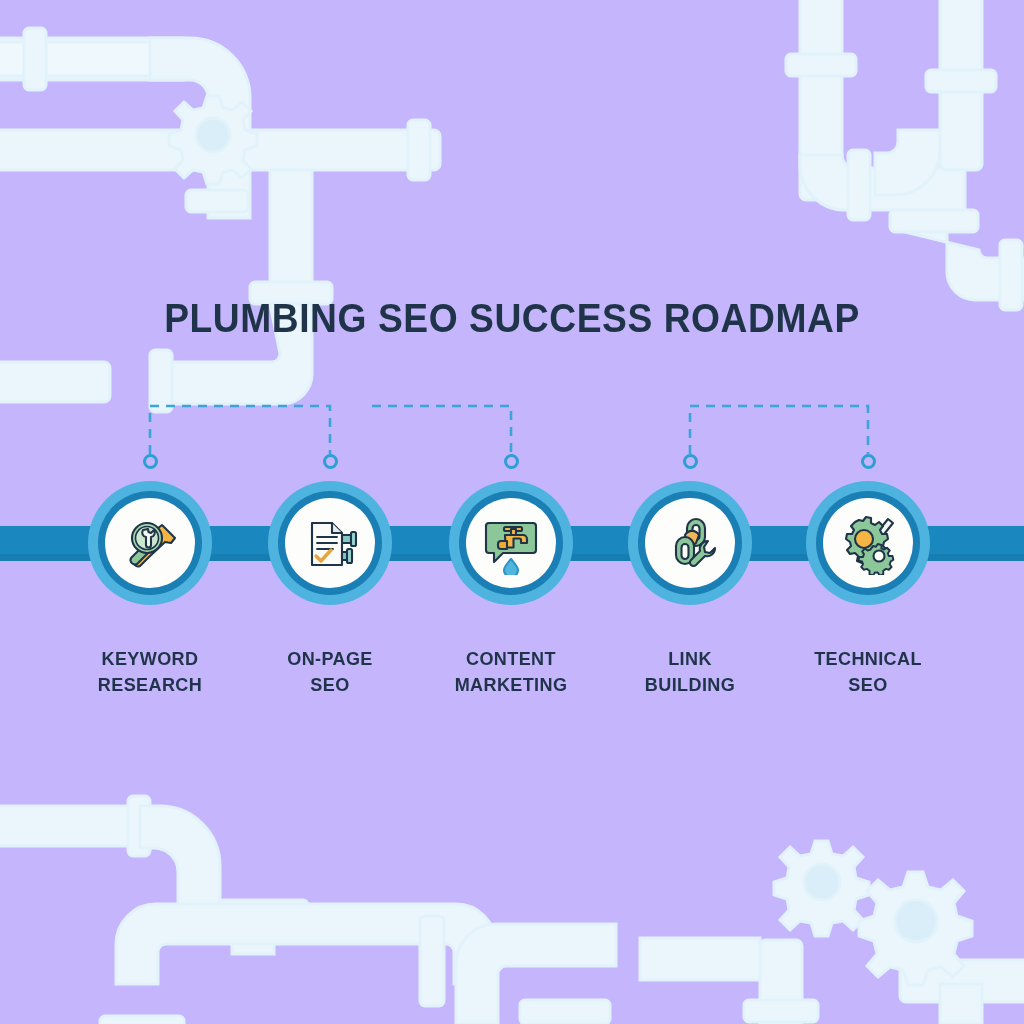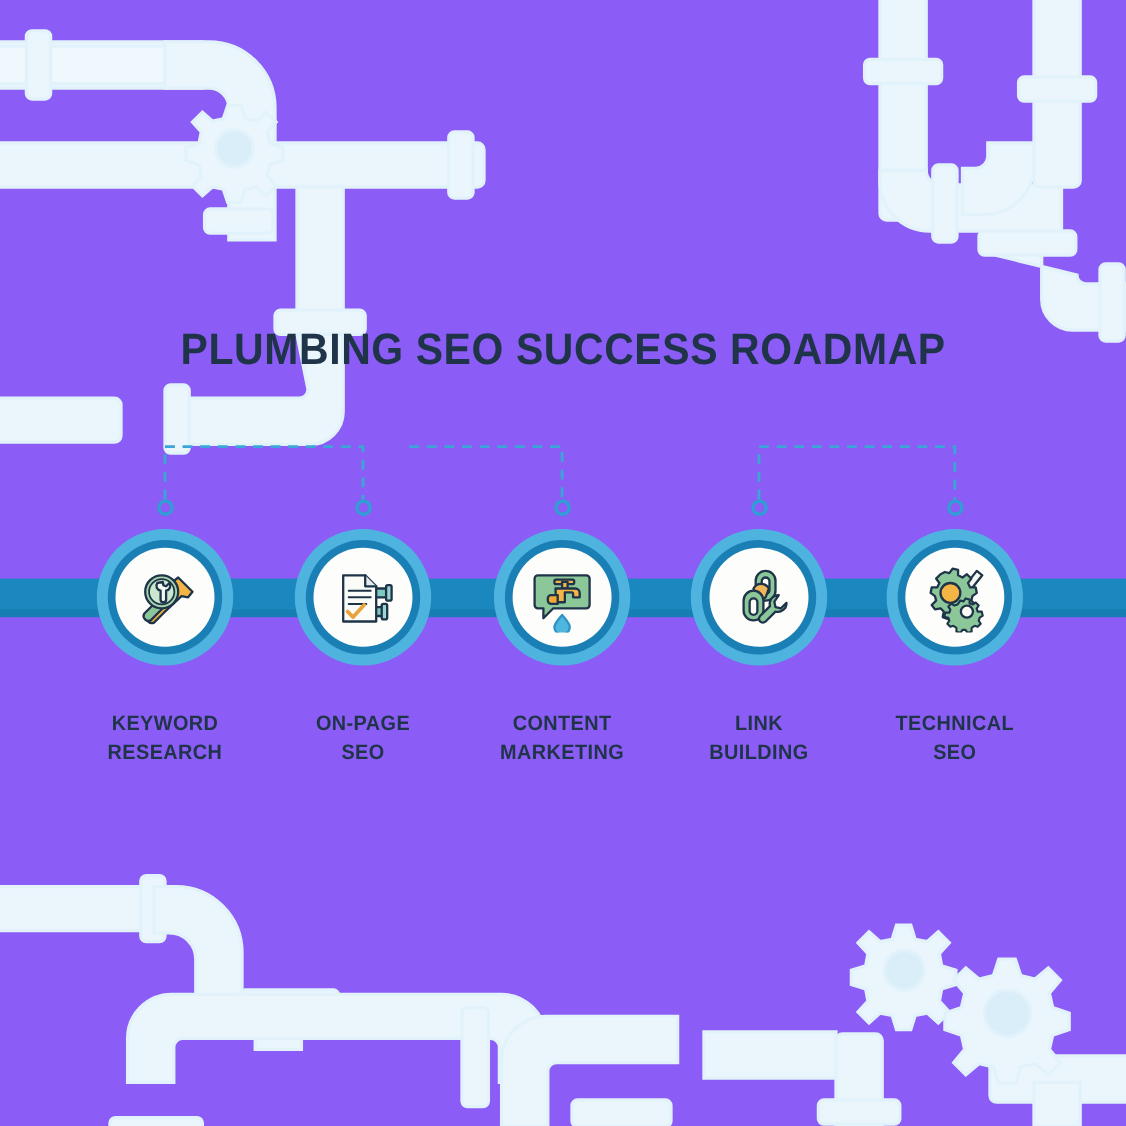--- a/index.html
+++ b/index.html
@@ -10,21 +10,21 @@
     width: 1024px;
     height: 1024px;
     overflow: hidden;
     font-family: "Liberation Sans", sans-serif;
     background: #daeef9;
   }
   #stage {
     position: relative;
     width: 1024px;
     height: 1024px;
-    background: #8b5cf6;
+    background: #c4b5fd;
     overflow: hidden;
   }
   
   #bg-pipes {
     position: absolute;
     left: 0; top: 0;
     width: 1024px;
     height: 1024px;
     pointer-events: none;
   }

